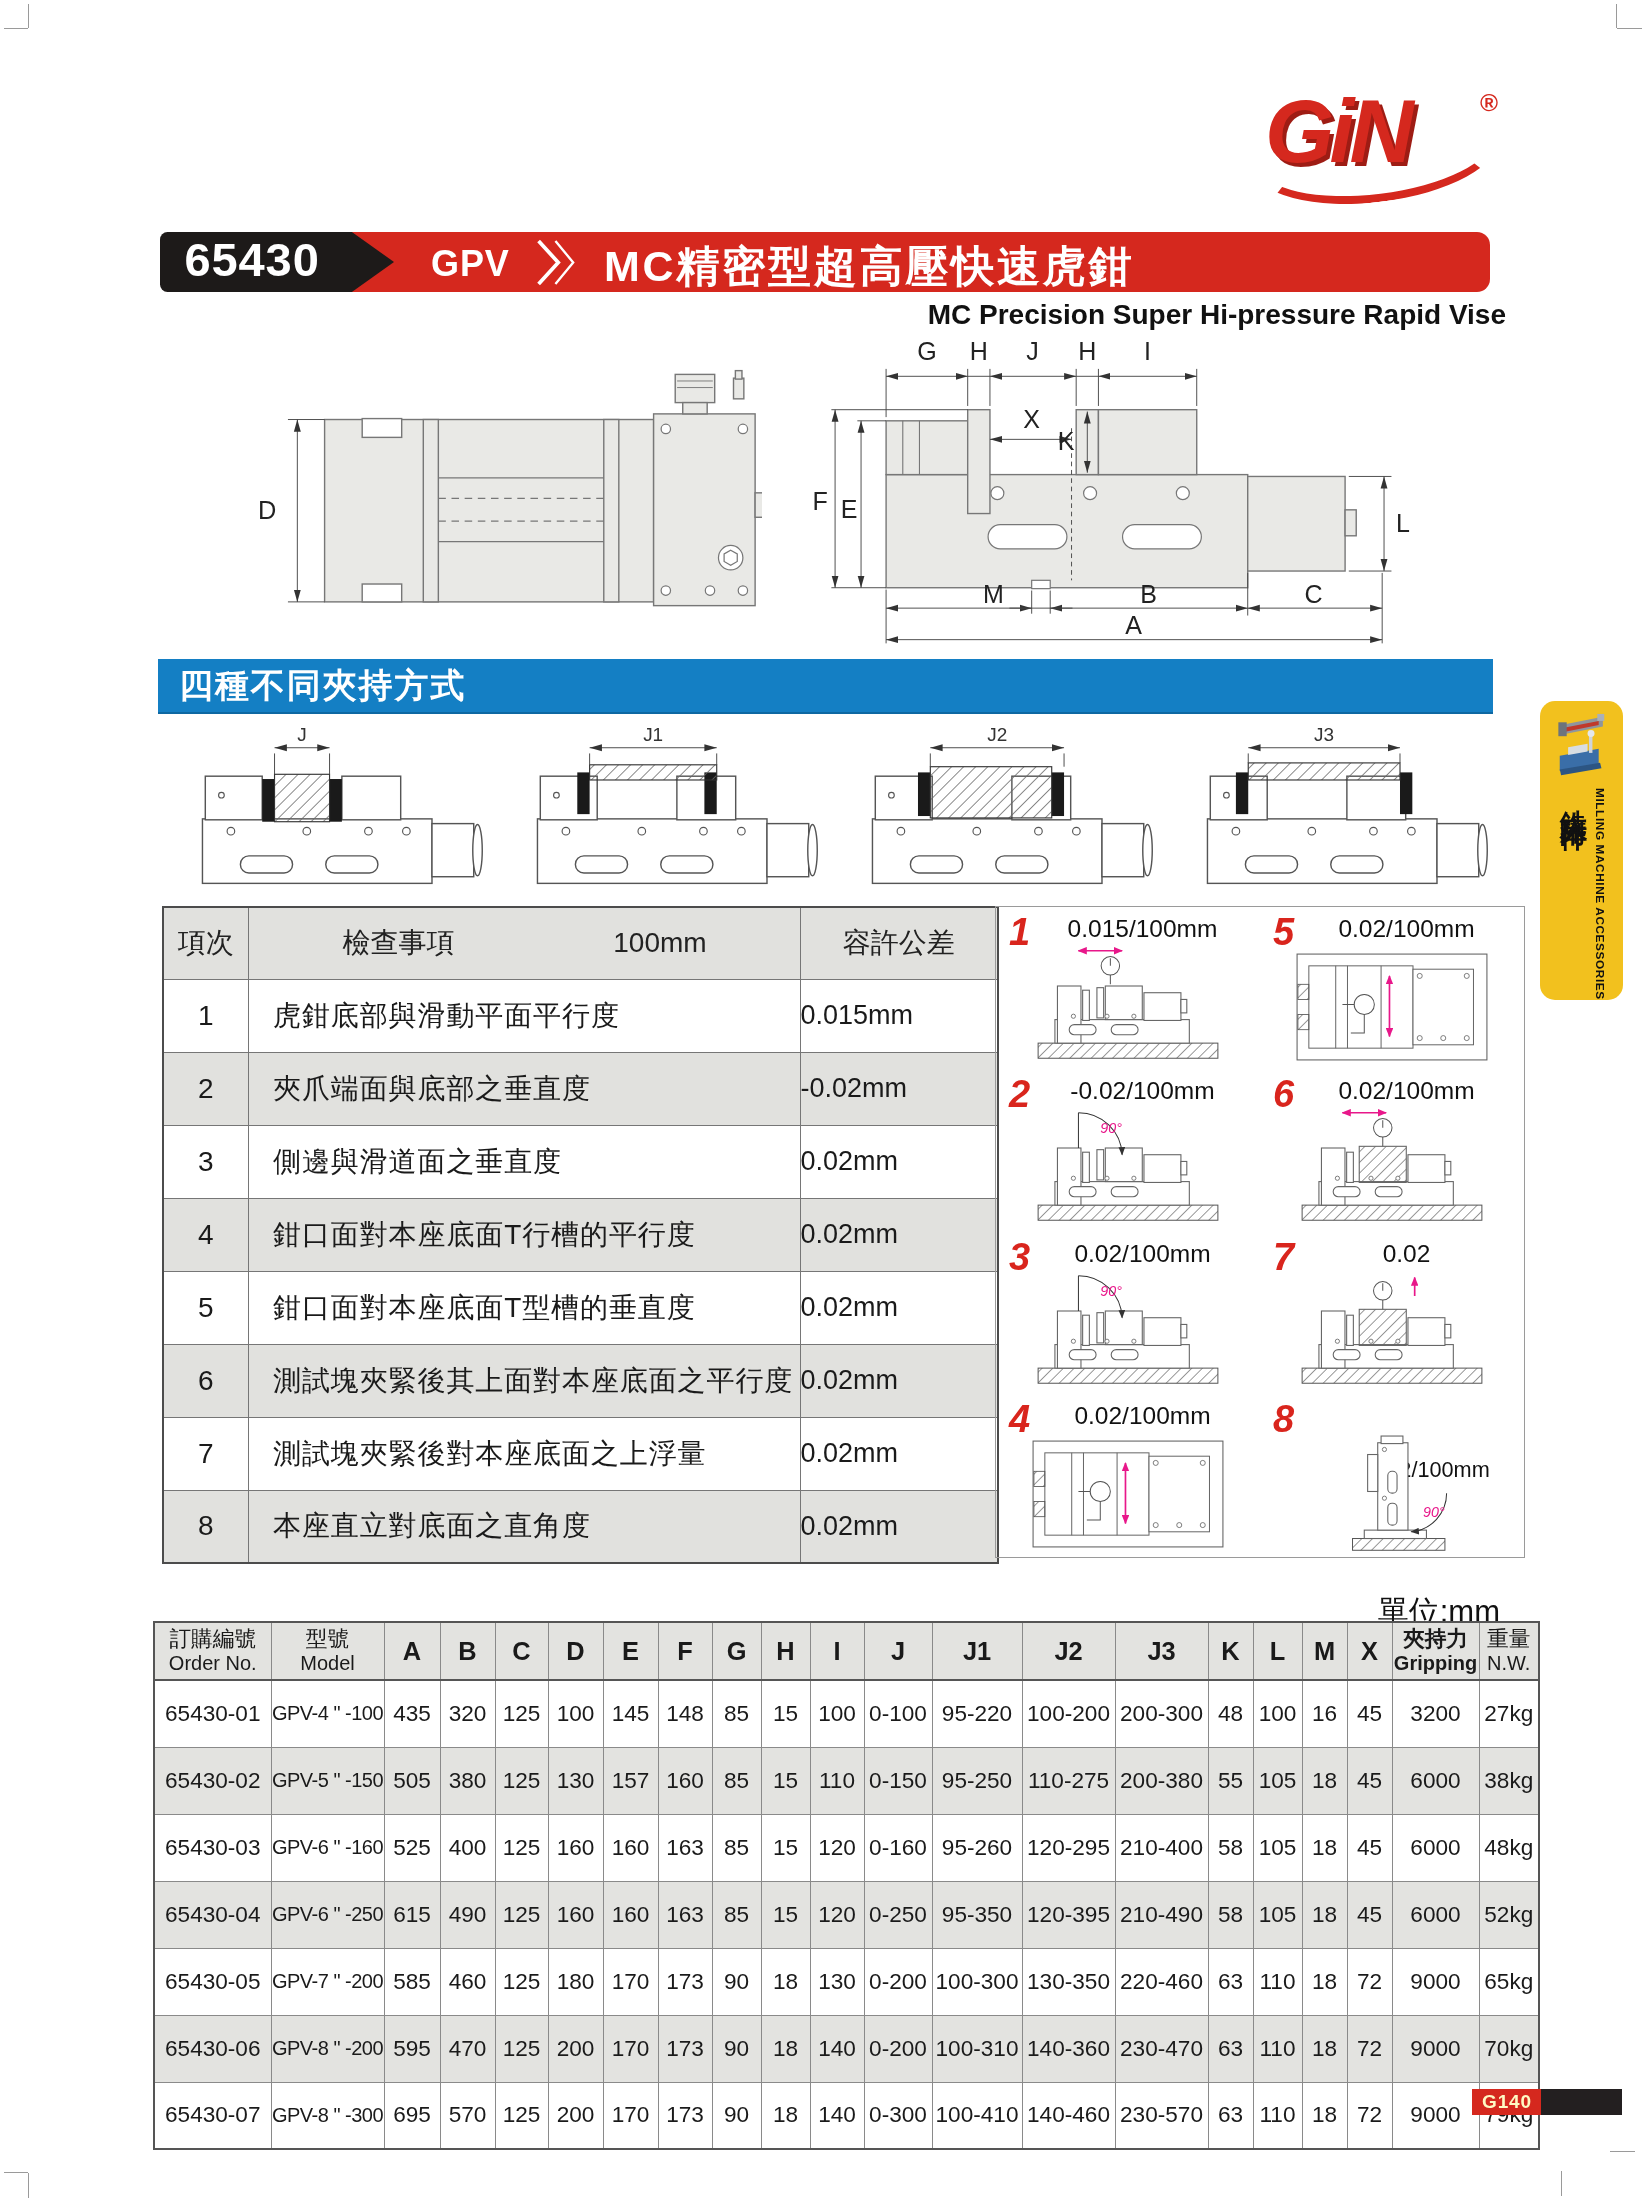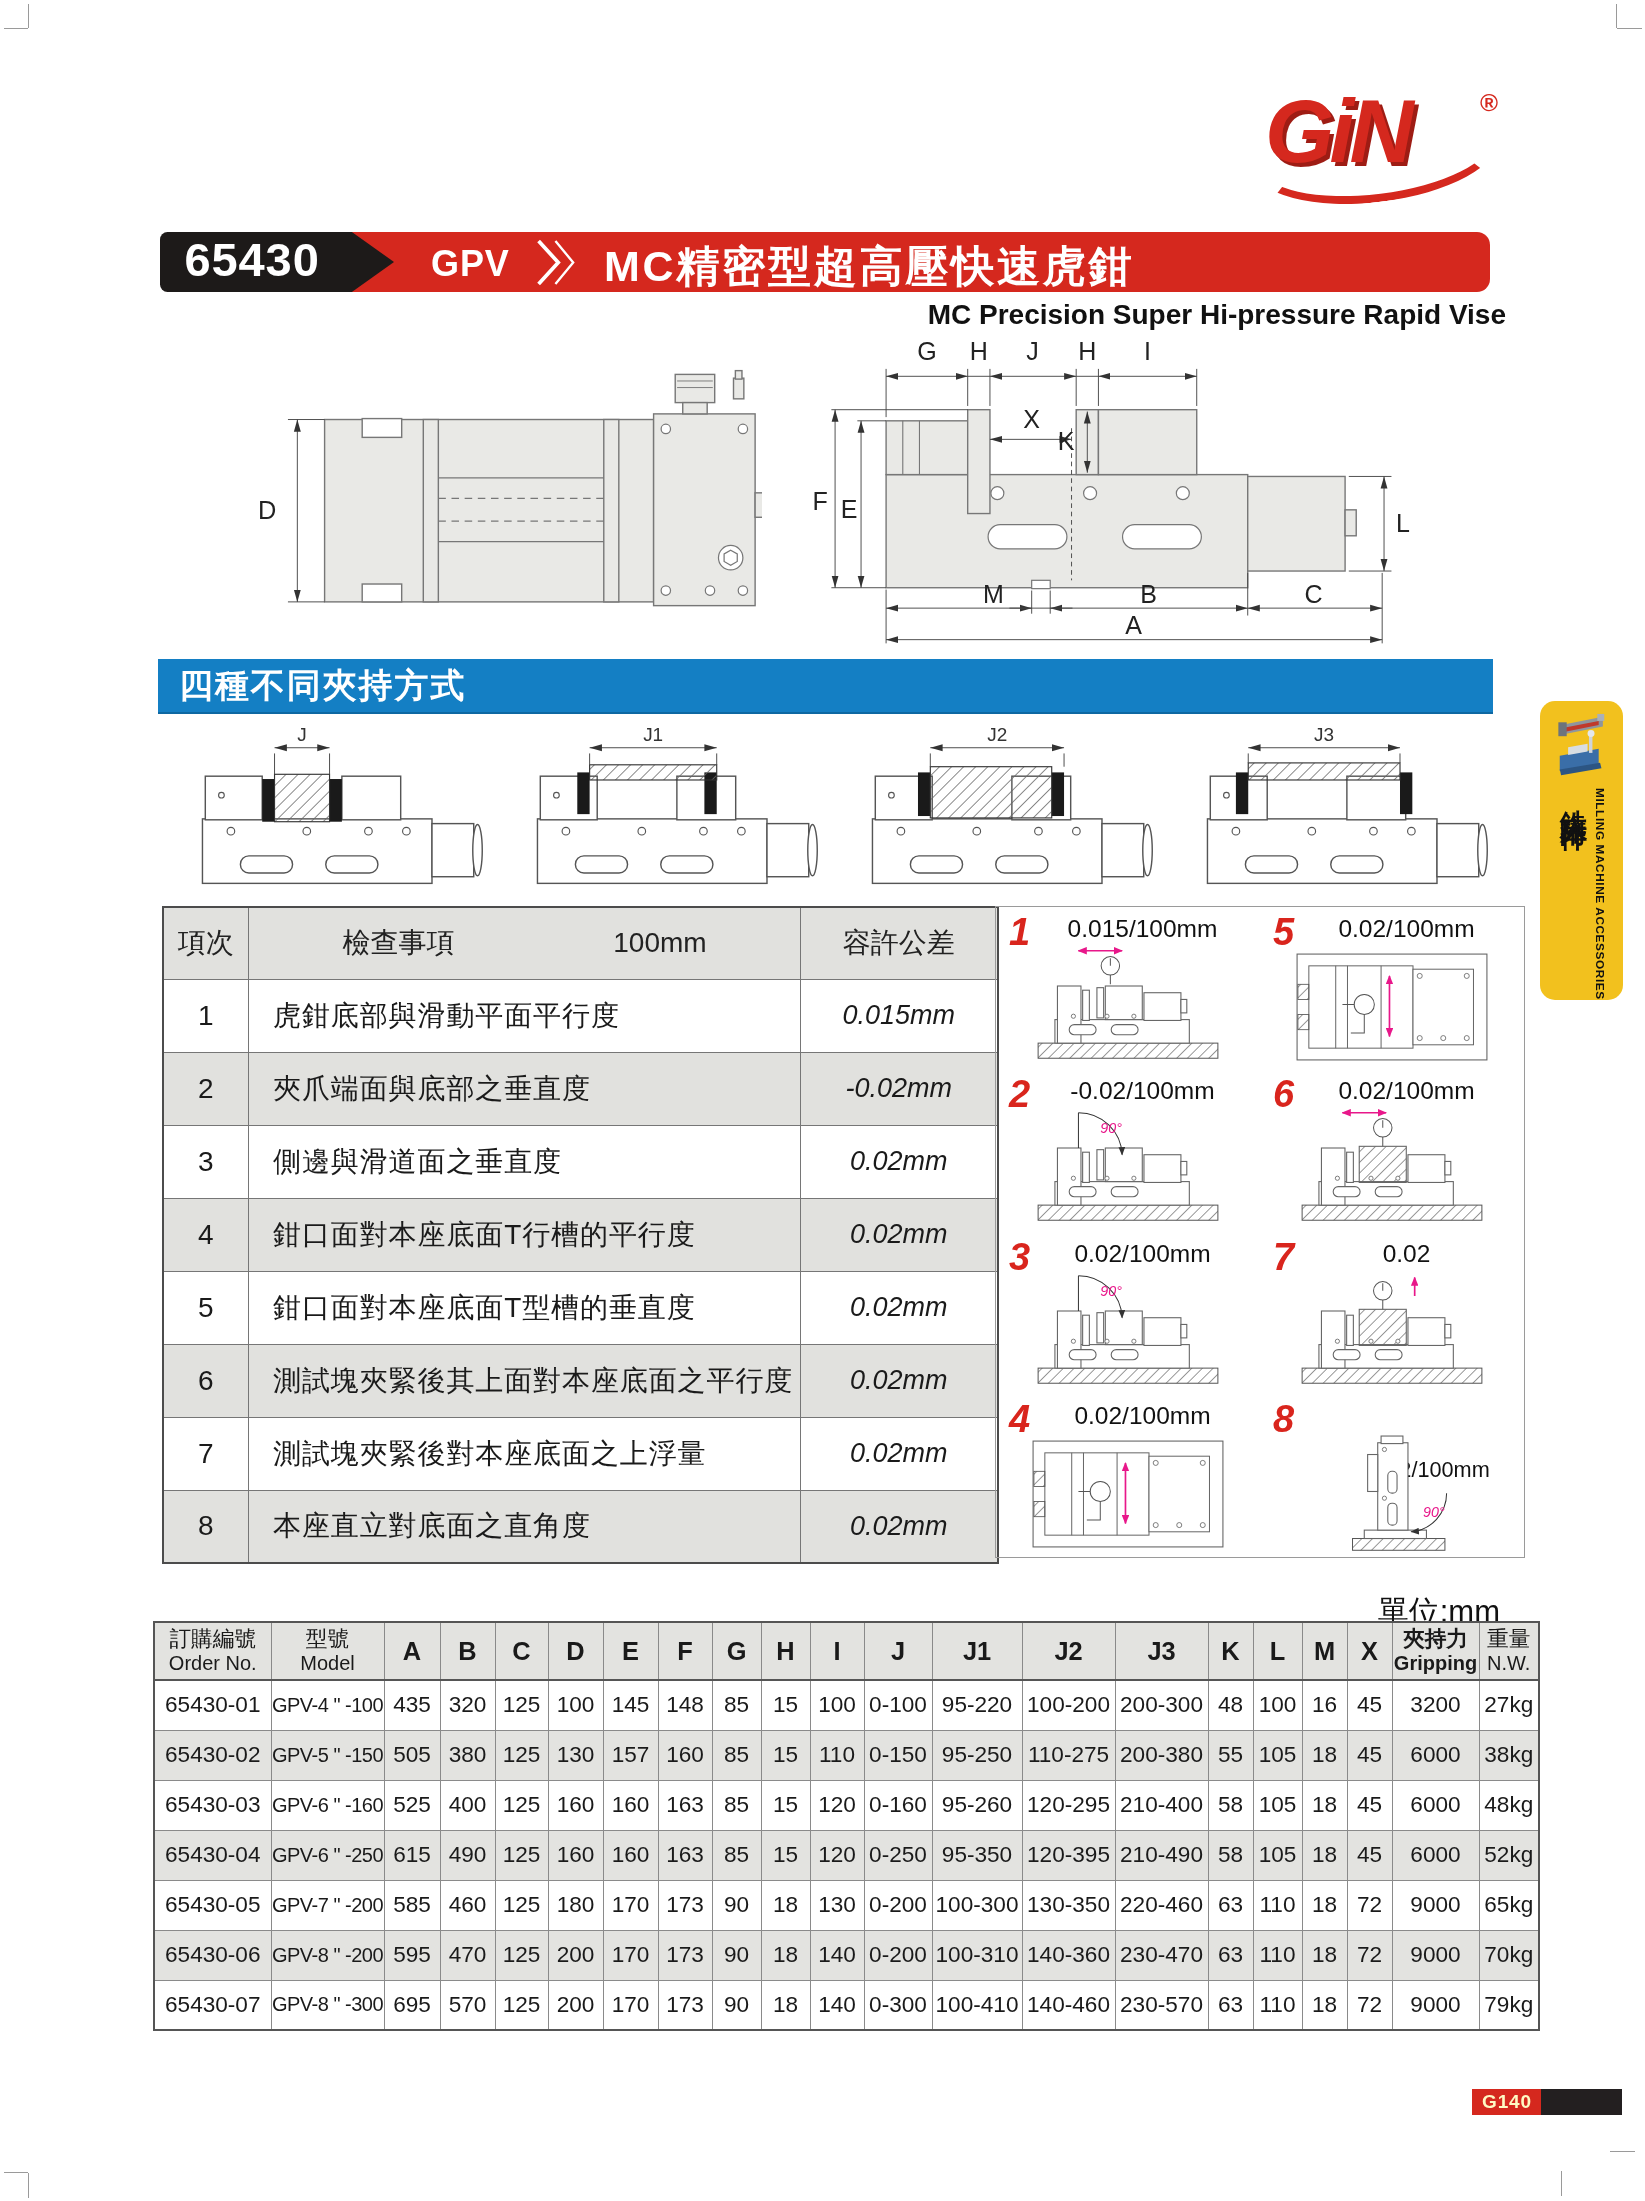--- a/index.html
+++ b/index.html
@@ -54,39 +54,39 @@
   .insp { border:2.8px solid #4c4c4c; }
   .insp thead tr { height:72px; background:#e1e1de; }
   .insp tbody tr { height:73px; }
   .insp tbody tr.g { background:#e1e1de; }
   .insp th { font-size:28px; font-weight:normal; color:#222; }
   .insp th.item-h { text-align:left; }
   .insp th.item-h .zh { margin-left:94px; }
   .insp th.item-h .note { margin-left:151px; }
   .insp td.no { text-align:center; font-size:28px; }
   .insp td.item { font-size:28px; padding-left:24.5px; letter-spacing:0.9px; }
-  .insp td.tol { text-align:center; font-size:27px;font-style:italic; }
+  .insp td.tol { text-align:left; font-size:27px; }
 
   
   .tol-panel { position:absolute; left:995px; top:906px; width:530px; height:652px;
     border:1.9px solid #9a9a9a; display:grid; grid-template-columns:1fr 1fr; grid-template-rows:repeat(4,1fr); }
   .tol-cell { position:relative; }
   .tol-no { position:absolute; left:13px; top:3.8px; font-size:38px; font-weight:bold; font-style:italic; color:#d9251d; }
   .tol-val { position:absolute; left:38px; top:7.5px; width:calc(100% - 47px); text-align:center; font-size:24.5px; color:#111; }
   .tol-cell.vert .tol-val { left:auto; right:3.8px; top:62px; width:151px; font-size:21.7px; text-align:left; }
   .tol-svg { position:absolute; left:50%; transform:translateX(-50%); bottom:0px; }
 
   
   .unit-label { position:absolute; left:153px; top:1591px; width:1347px; text-align:right; font-size:31px; color:#111; }
   .spec { position:absolute; left:153px; top:1621px; width:1347px; border-collapse:collapse; table-layout:fixed; }
   .spec th, .spec td { border:1.4px solid #8a8a8a; text-align:center; }
   .spec { border:2.4px solid #555; }
   .spec thead tr { height:58px; background:#e3e3e0; }
   .spec thead { border-bottom:2.8px solid #555; }
-  .spec tbody tr { height:50px; }
+  .spec tbody tr { height:67px; }
   .spec tbody tr.g { background:#e3e3e0; }
   .spec th.dim { font-size:25.4px; font-weight:bold; }
   .spec th.two { font-size:21.7px; font-weight:normal; line-height:1.15; }
   .spec th.two .en { font-size:20px; }
   .spec th.two.b { font-weight:bold; }
   .spec td { font-size:22.6px; }
   .spec td:nth-child(2) { font-size:20px; letter-spacing:-0.5px; }
 
   
   .side-tab { position:absolute; left:1540px; top:701px; width:83px; height:299px; background:#f2c11e;

